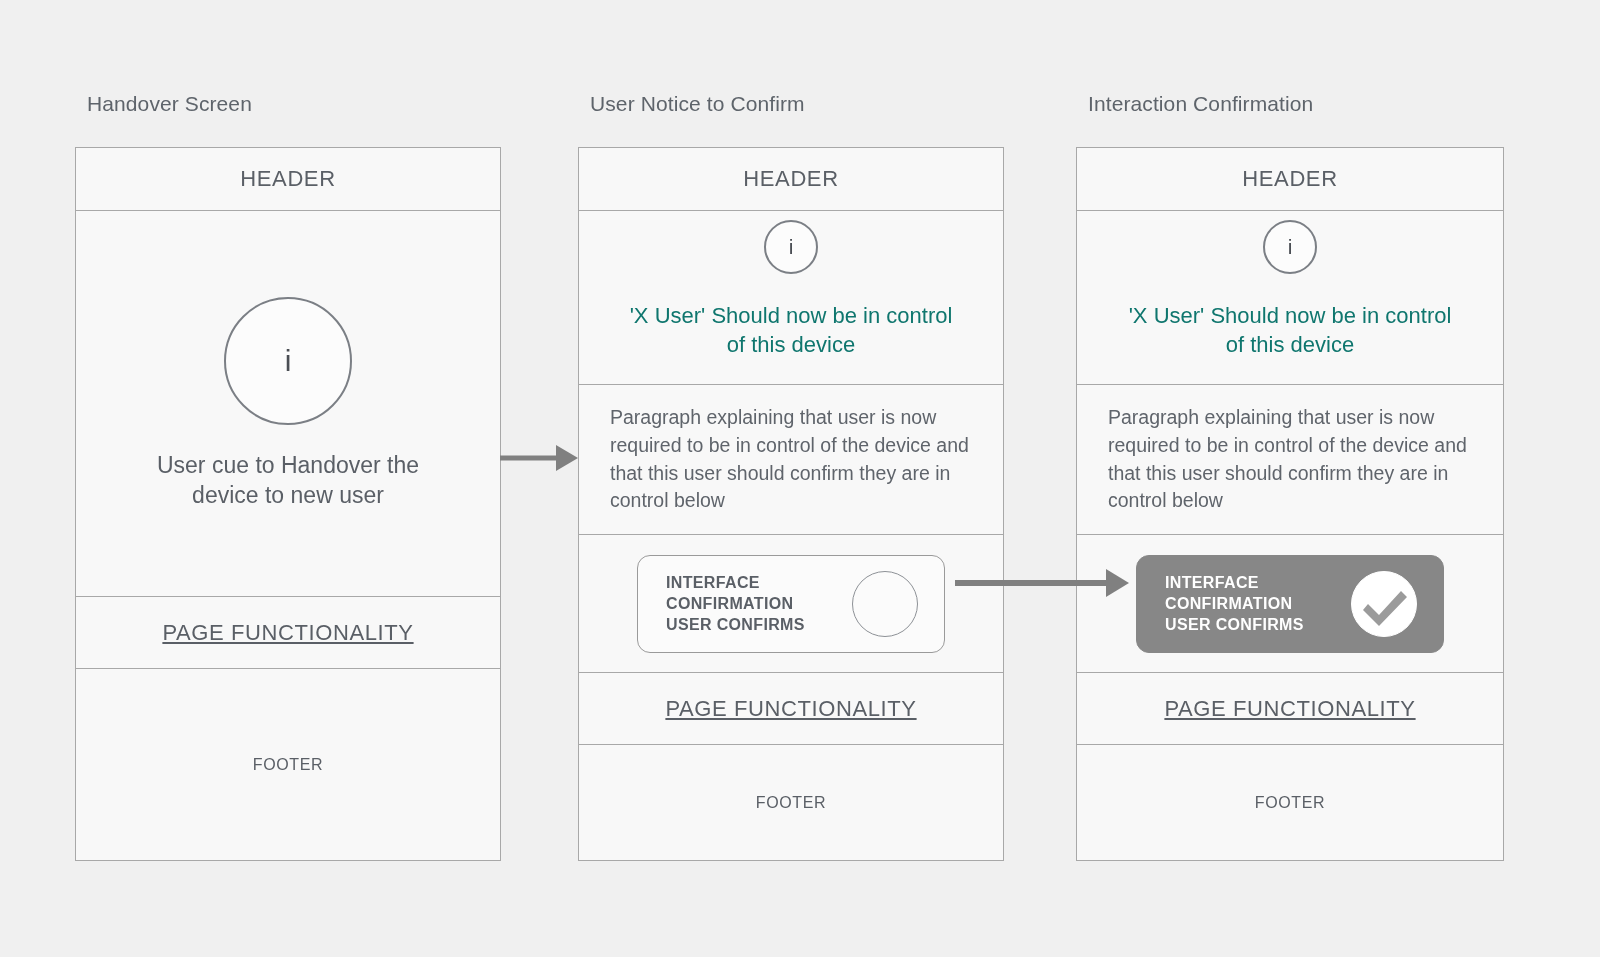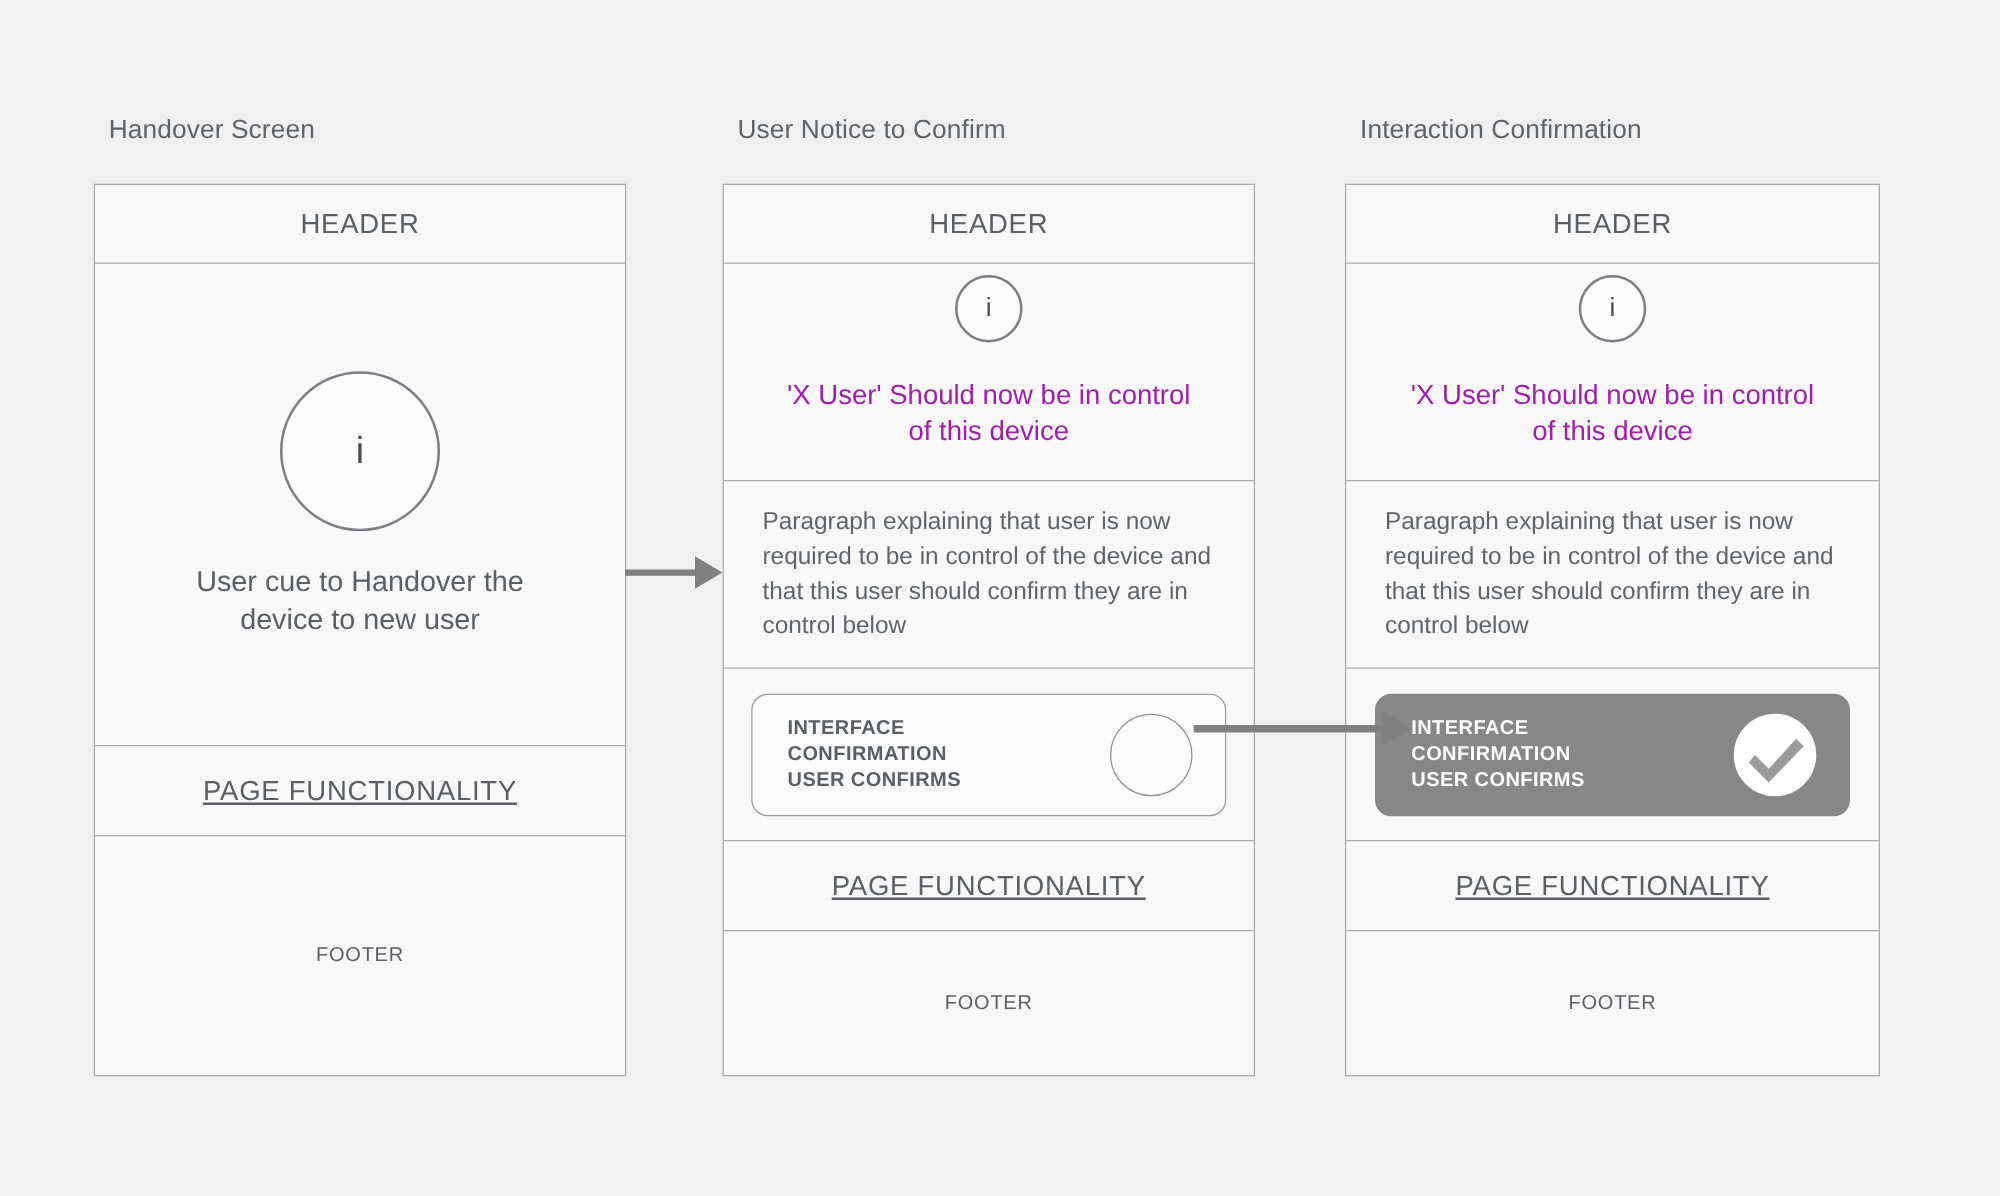--- a/index.html
+++ b/index.html
@@ -112,21 +112,21 @@
     align-items: center;
     justify-content: center;
     font-size: 21px;
     color: #4a4e54;
     box-sizing: border-box;
   }
   .notice-text {
     margin-top: 28px;
     font-size: 22px;
     line-height: 1.3;
-    color: #a21caf;
+    color: #0f766e;
     max-width: 330px;
   }
 
   
   .band-paragraph {
     height: 150px;
     align-items: center;
     justify-content: flex-start;
     text-align: left;
     padding: 0 26px 0 31px;
@@ -139,21 +139,21 @@
   }
 
   
   .band-control {
     height: 138px;
     justify-content: center;
     padding: 0 20px;
   }
 
   .confirm-bar {
-    width: 380px;
+    width: 308px;
     height: 98px;
     border-radius: 13px;
     box-sizing: border-box;
     display: flex;
     align-items: center;
     justify-content: space-between;
     padding: 0 26px 0 28px;
   }
   .confirm-bar.unconfirmed {
     background: #fbfbfb;

